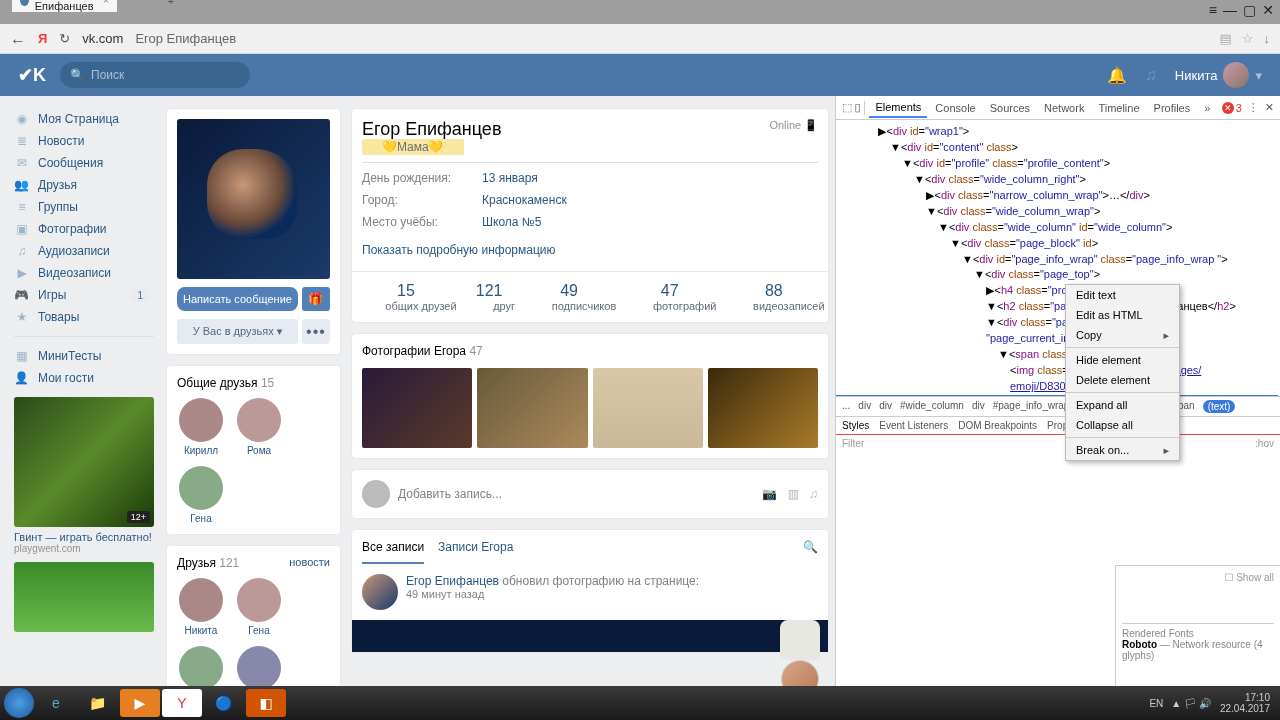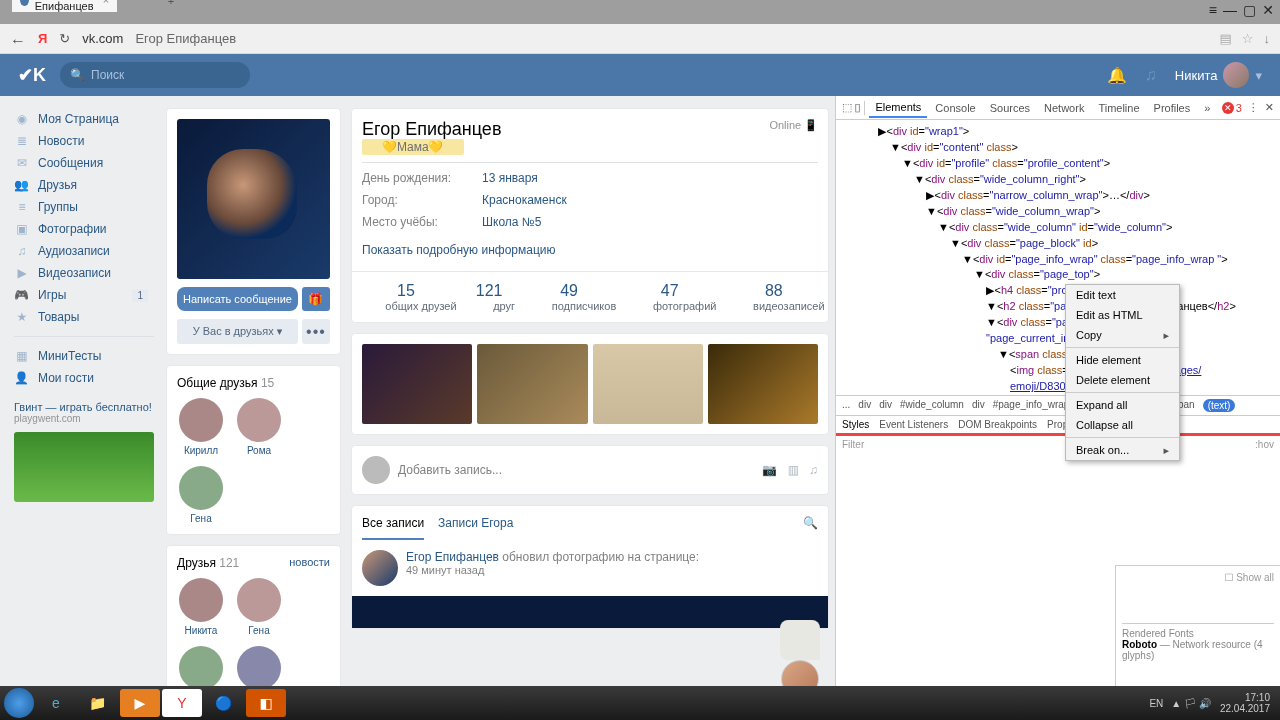--- a/index.html
+++ b/index.html
@@ -84,21 +84,21 @@
 .dt-err{margin-left:auto;color:#e53935;display:flex;align-items:center;gap:2px;}
 .dt-dom{flex:1;overflow:auto;padding:4px 2px;line-height:1.45;}
 .dt-dom .t{color:#881280;}
 .dt-dom .a{color:#994500;}
 .dt-dom .v{color:#1a1aa6;}
 .dt-dom .sel{background:#3879d9;color:#fff;}
 .dt-crumb{border-top:1px solid #ccc;padding:3px 6px;display:flex;gap:8px;font-size:10px;color:#555;}
 .dt-crumb .pill{background:#3879d9;color:#fff;padding:1px 5px;border-radius:7px;}
 .dt-panes{border-top:1px solid #ccc;padding:3px 6px;display:flex;gap:10px;font-size:10px;color:#555;}
 .dt-panes .pactive{color:#000;}
-.dt-filter{border-top:3px solid #ef4444;padding:3px 6px;display:flex;font-size:10px;color:#999;align-items:center;}
+.dt-filter{border-top:1px solid #ef4444;padding:3px 6px;display:flex;font-size:10px;color:#999;align-items:center;}
 .dt-filter .hov{margin-left:auto;}
 .dt-right{position:absolute;right:0;bottom:0;width:165px;height:155px;border-top:1px solid #ccc;border-left:1px solid #ccc;background:#fff;font-size:10px;padding:6px;}
 .context-menu{position:absolute;left:1065px;top:284px;width:115px;background:#f2f2f2;border:1px solid #bbb;box-shadow:2px 2px 5px rgba(0,0,0,0.3);font-size:11px;z-index:100;}
 .context-menu .item{padding:4px 10px;color:#000;cursor:default;font-family:Arial;}
 .context-menu .sep{border-top:1px solid #ccc;margin:2px 0;}
 .context-menu .arrow::after{content:"▸";float:right;color:#555;}
 .assistant-bubble{position:absolute;right:460px;bottom:60px;width:40px;height:40px;background:#e8e8e2;border-radius:8px 8px 0 8px;}
 .liker{position:absolute;right:461px;bottom:22px;width:38px;height:38px;border-radius:50%;background:linear-gradient(135deg,#d8a888,#b87858);border:1px solid #ccc;}
 .taskbar{position:absolute;bottom:0;left:0;right:0;height:34px;background:linear-gradient(#3a3a3a,#1a1a1a);display:flex;align-items:center;padding:0 4px;gap:2px;}
 .taskbar .tb-btn{width:40px;height:28px;border-radius:3px;display:flex;align-items:center;justify-content:center;font-size:14px;color:#fff;}
@@ -206,20 +206,23 @@
         <div class="nav-item">
           <span class="nav-icon">▦</span>
           <span>МиниТесты</span>
         </div>
         <div class="nav-item">
           <span class="nav-icon">👤</span>
           <span>Мои гости</span>
         </div>
       </div>
     <div style="height:8px"></div>
+    <div class="ad-img">
+        <span class="agebadge">12+</span>
+      </div>
     <div class="ad-title">Гвинт — играть бесплатно!</div>
     <div class="ad-domain">playgwent.com</div>
     <div style="height:8px"></div>
     <div style="height:70px;background:linear-gradient(#3a8a2a,#6aba4a);border-radius:3px"></div>
   </div>
 
   <div class="content">
     <div class="col-a">
       <div class="card">
         <div class="profile-photo"></div>
@@ -302,20 +305,21 @@
               <div class="lab">фотографий</div>
             </div>
             <div class="counter">
               <div class="num">88</div>
               <div class="lab">видеозаписей</div>
             </div>
           </div>
       </div>
 
       <div class="card">
+        <div class="section-title" style="margin-bottom:10px"><span>Фотографии Егора</span> <span class="count">47</span></div>
         <div class="photos">
           <div class="photo p1"></div>
           <div class="photo p2"></div>
           <div class="photo p3"></div>
           <div class="photo p4"></div>
         </div>
       </div>
 
       <div class="card">
         <div class="post-input">

